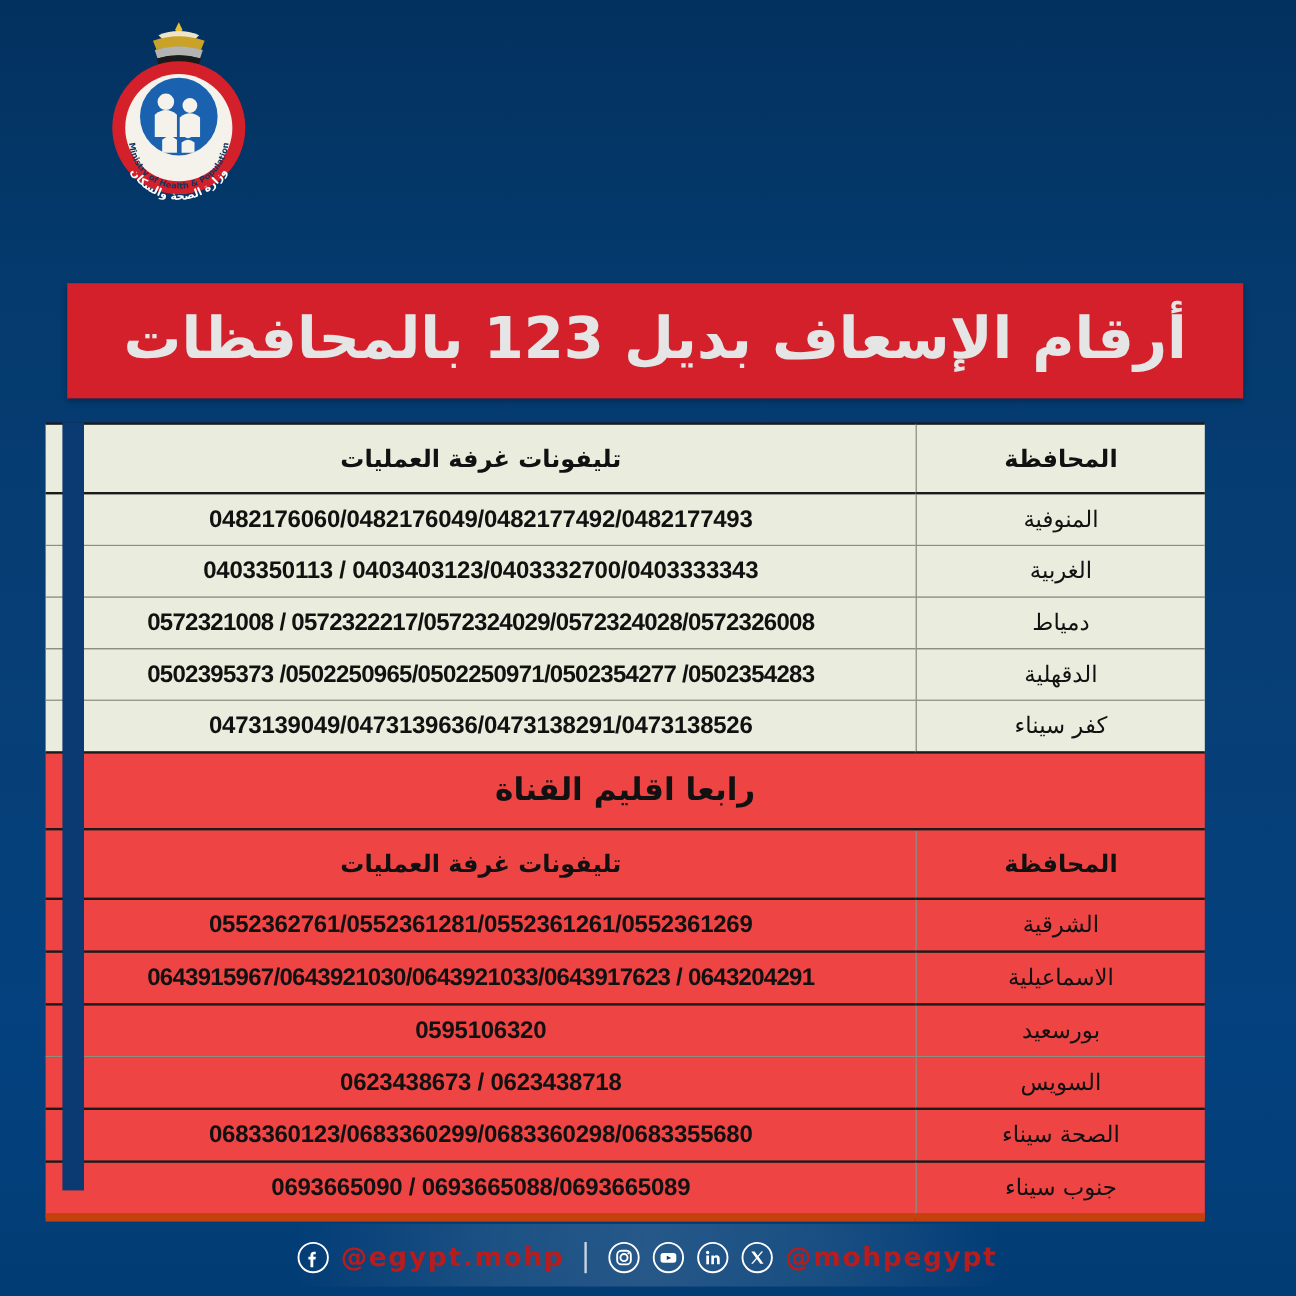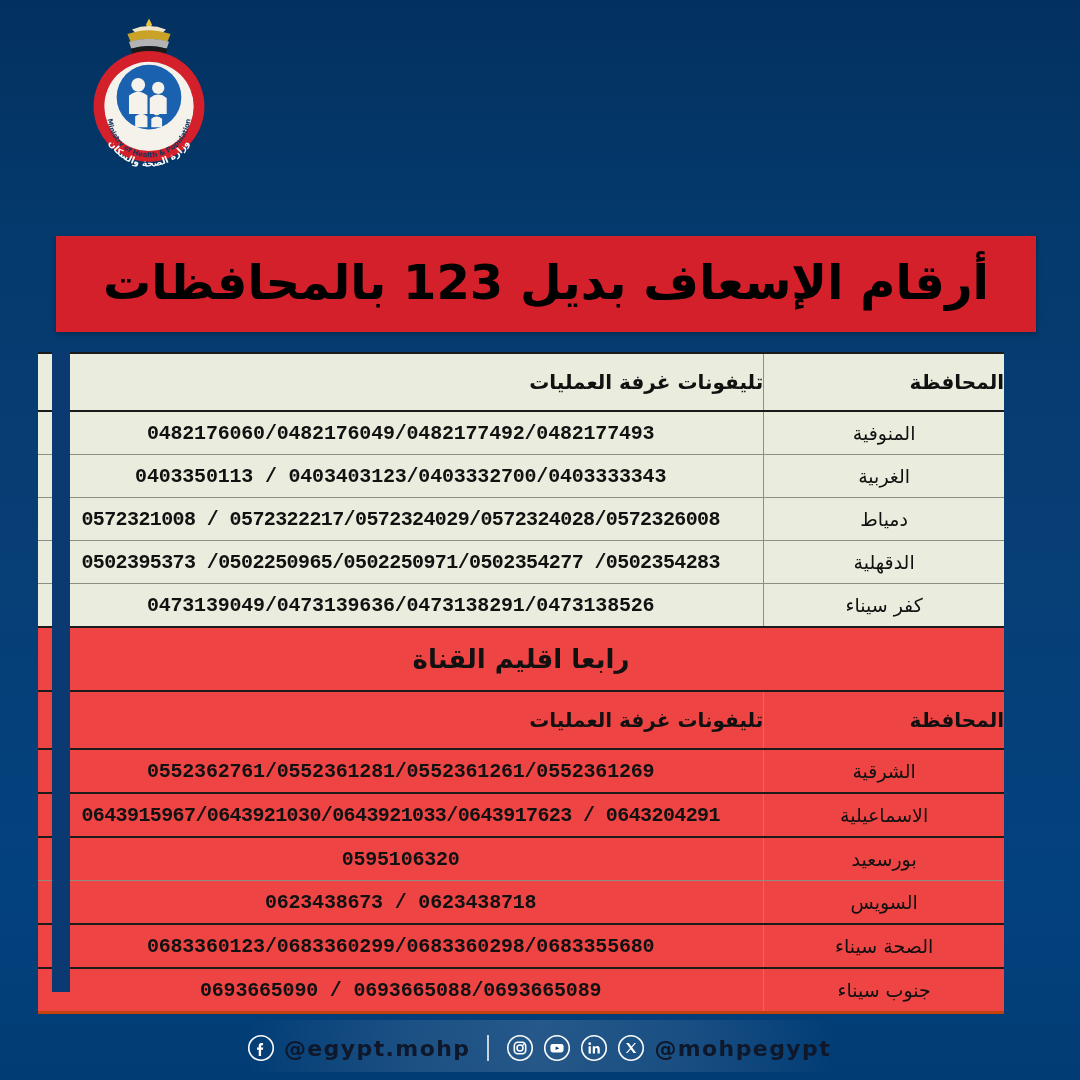--- a/index.html
+++ b/index.html
@@ -39,21 +39,21 @@
     left: 56px;
     width: 980px;
     height: 96px;
     background: #d3202a;
     display: flex;
     align-items: center;
     justify-content: center;
     box-shadow: 0 2px 5px rgba(0,0,0,0.30);
   }
   .title-text {
-    color: #000000;
+    color: #e5e5e5;
     font-size: 48px;
     font-weight: 700;
     letter-spacing: 0px;
     line-height: 1.05;
     text-align: center;
     direction: rtl;
     white-space: nowrap;
     padding-bottom: 4px;
   }
 
@@ -89,57 +89,57 @@
   .lav   { background: #ef4444; }
 
   .col-gov  { width: 236px; }
   .col-phone{ width: 714px; }
 
   .rowline td { border-bottom: 2px solid #1b1b1b; }
   .thinline td { border-bottom: 1px solid #8d8f82; }
 
   .hdr-cell {
     height: 56px;
-    text-align: right;
+    text-align: center;
     font-size: 20px;
     font-weight: 700;
     color: #111111;
     direction: rtl;
   }
   .gov-cell {
     height: 42px;
     text-align: center;
     font-size: 19px;
     font-weight: 400;
     color: #111111;
     direction: rtl;
   }
   .phone-cell {
     height: 42px;
     text-align: center;
     font-size: 20px;
     font-weight: 700;
     color: #111111;
     direction: ltr;
-    font-family: Liberation Mono, monospace;
+    font-family: Liberation Sans, sans-serif;
     letter-spacing: -0.2px;
   }
   .phone-cell.wide { font-size: 20px; letter-spacing: -0.6px; }
   .section-cell {
     height: 62px;
     text-align: center;
     font-size: 26px;
     font-weight: 700;
     color: #111111;
     direction: rtl;
   }
   .vsplit { border-left: 1px solid #8d8f82; }
 
   .top-edge td { border-top: 2px solid #1b1b1b; }
-  .bot-edge td { border-bottom: 3px solid #c2410c; }
+  .bot-edge td { border-bottom: 7px solid #c2410c; }
 
   
   .footer {
     position: absolute;
     bottom: 0; left: 0;
     width: 1080px;
     height: 64px;
   }
   .footer-band {
     position: absolute;
@@ -155,21 +155,21 @@
     left: 0; top: 0;
     width: 1080px;
     height: 64px;
     display: flex;
     align-items: center;
     justify-content: center;
     gap: 9px;
     direction: ltr;
   }
   .fb-handle, .x-handle {
-    color: #0f172a;
+    color: #b91c1c;
     font-size: 22px;
     font-weight: 700;
     letter-spacing: 1.4px;
     font-family: "DejaVu Sans", "Liberation Sans", sans-serif;
   }
   .divider-bar {
     width: 2px;
     height: 26px;
     background: rgba(255,255,255,0.75);
     margin: 0 8px;

